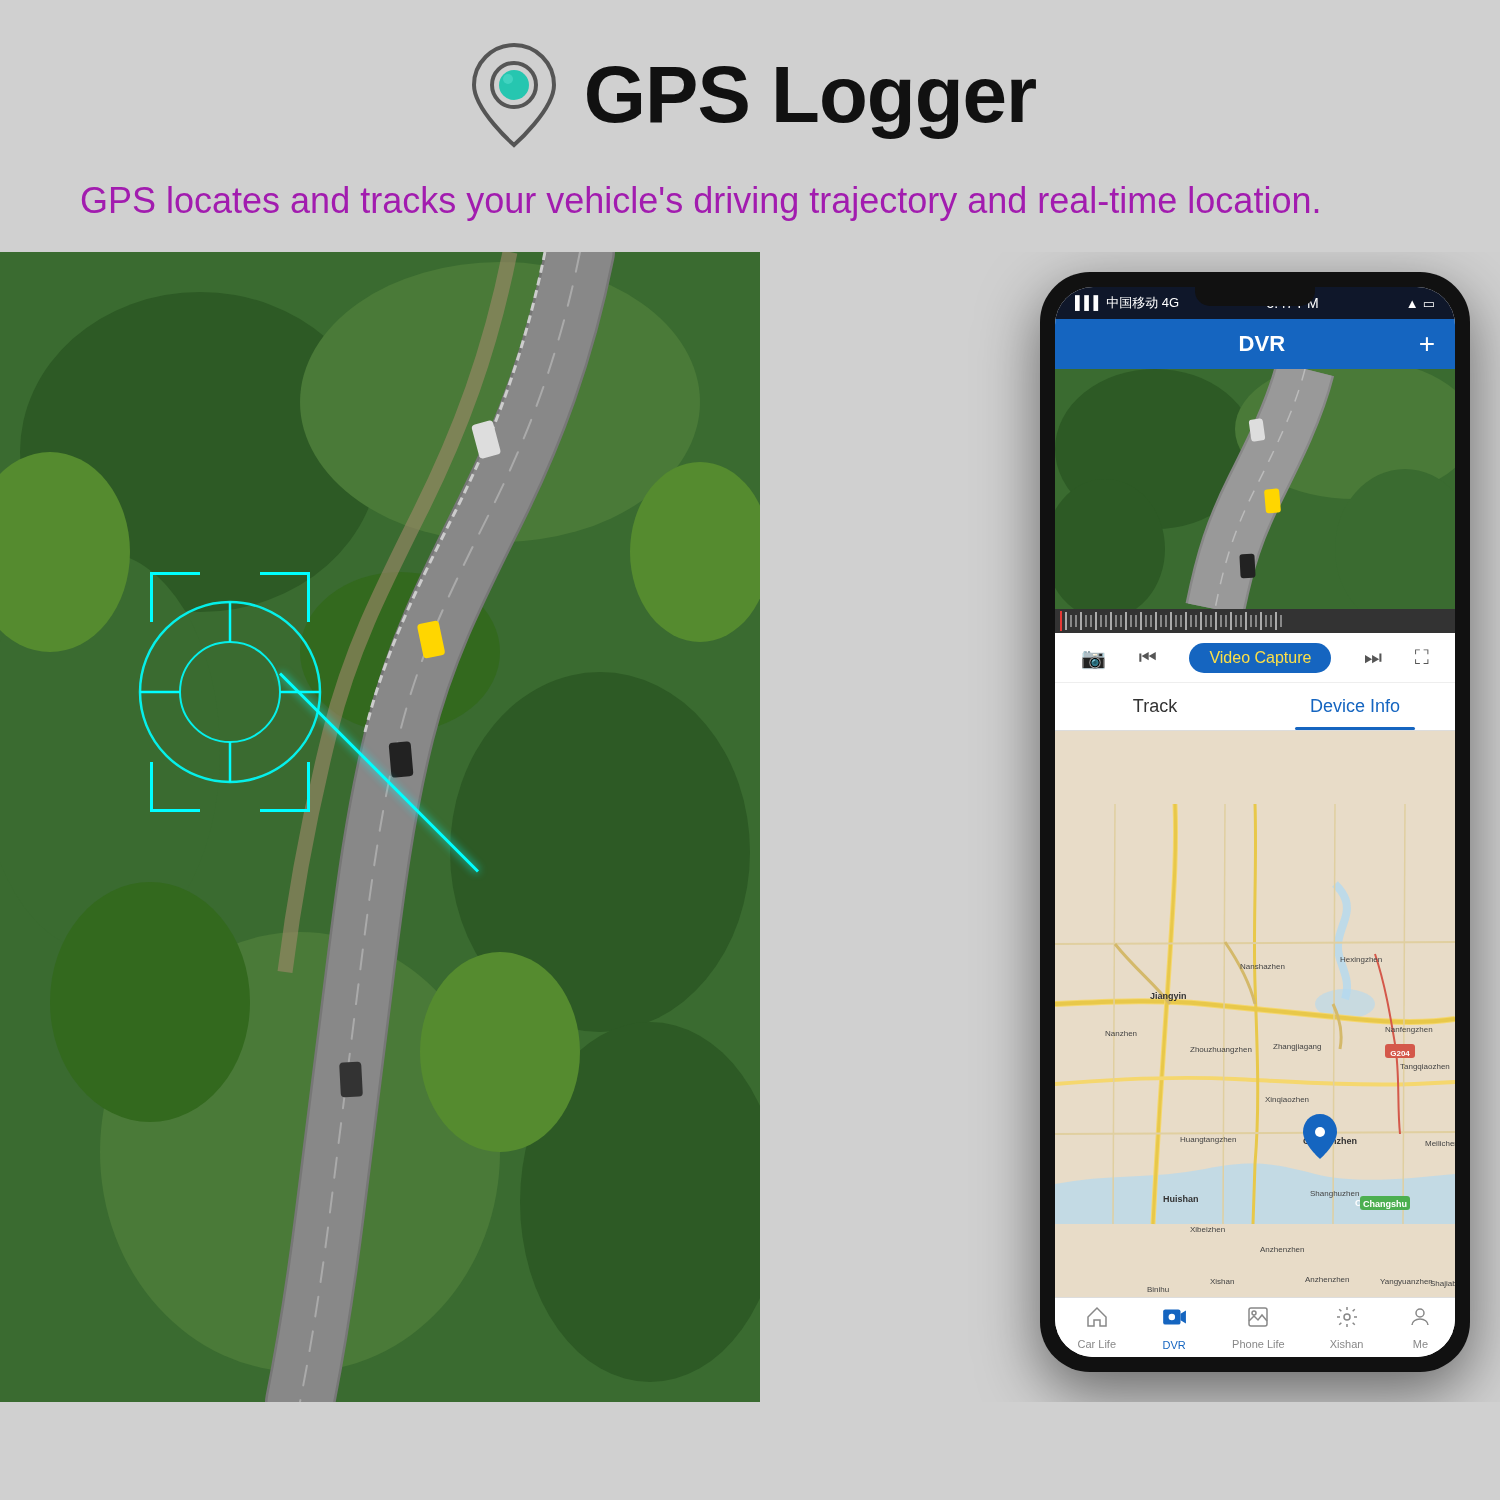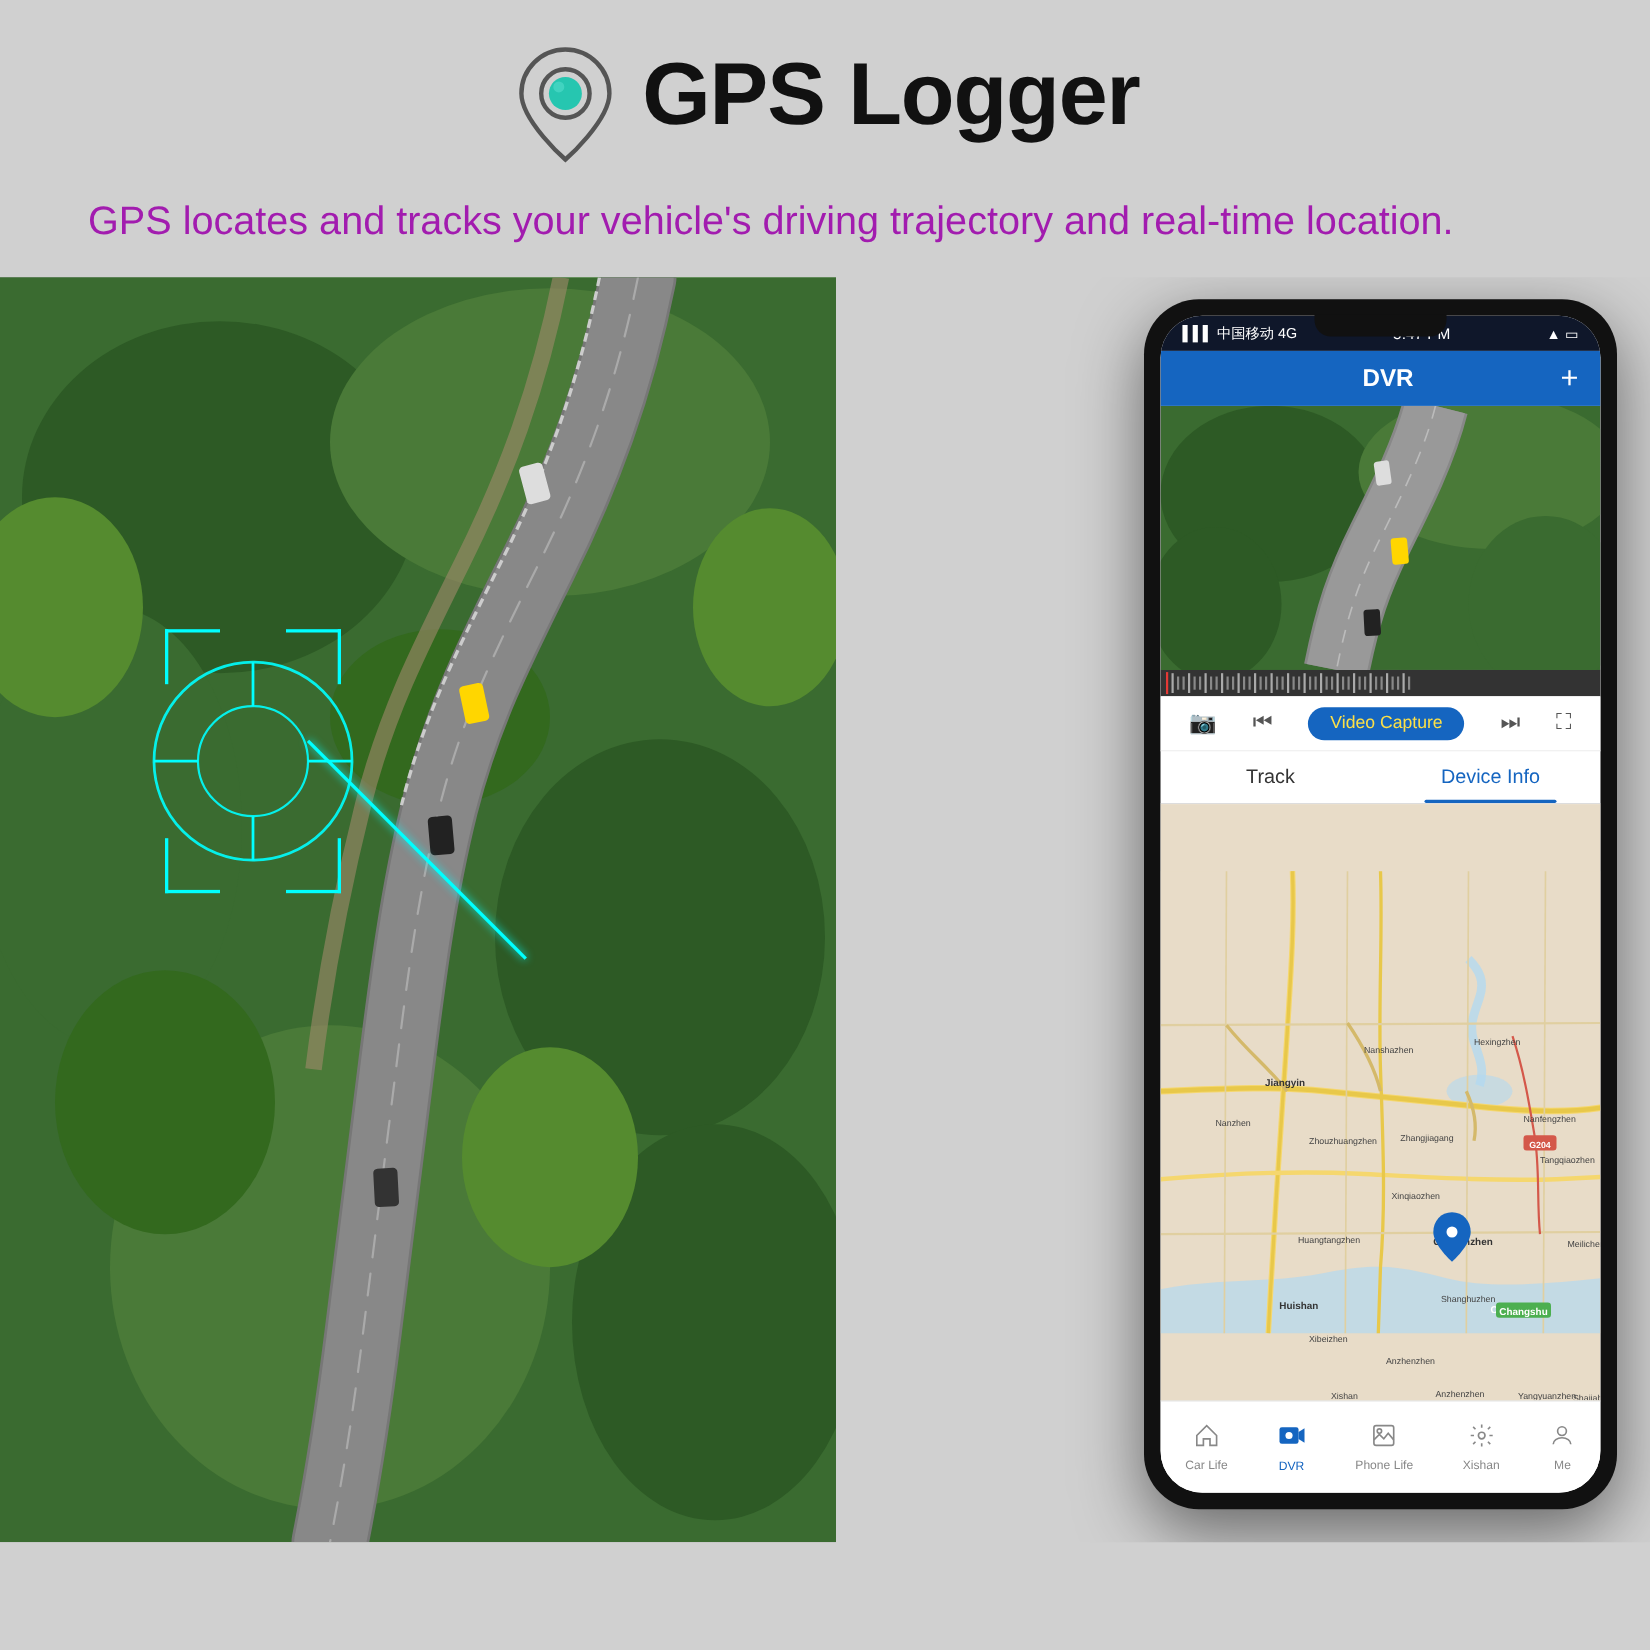--- a/index.html
+++ b/index.html
@@ -8,20 +8,21 @@
       height: 1500px;
       background-color: #d0d0d0;
       font-family: Arial, sans-serif;
       overflow: hidden;
       position: relative;
     }
 
     
     .header {
       display: flex;
+      align-items: center;
       justify-content: center;
       padding: 40px 0 20px 0;
       gap: 20px;
     }
 
     .gps-icon-container {
       position: relative;
       width: 100px;
       height: 110px;
     }
@@ -293,21 +294,21 @@
       background: #e8dcc8;
     }
 
     .map-svg {
       width: 100%;
       height: 100%;
     }
 
     
     .bottom-nav {
-      height: 84px;
+      height: 60px;
       background: #fff;
       display: flex;
       align-items: center;
       justify-content: space-around;
       border-top: 1px solid #ddd;
       flex-shrink: 0;
     }
 
     .nav-item {
       display: flex;

